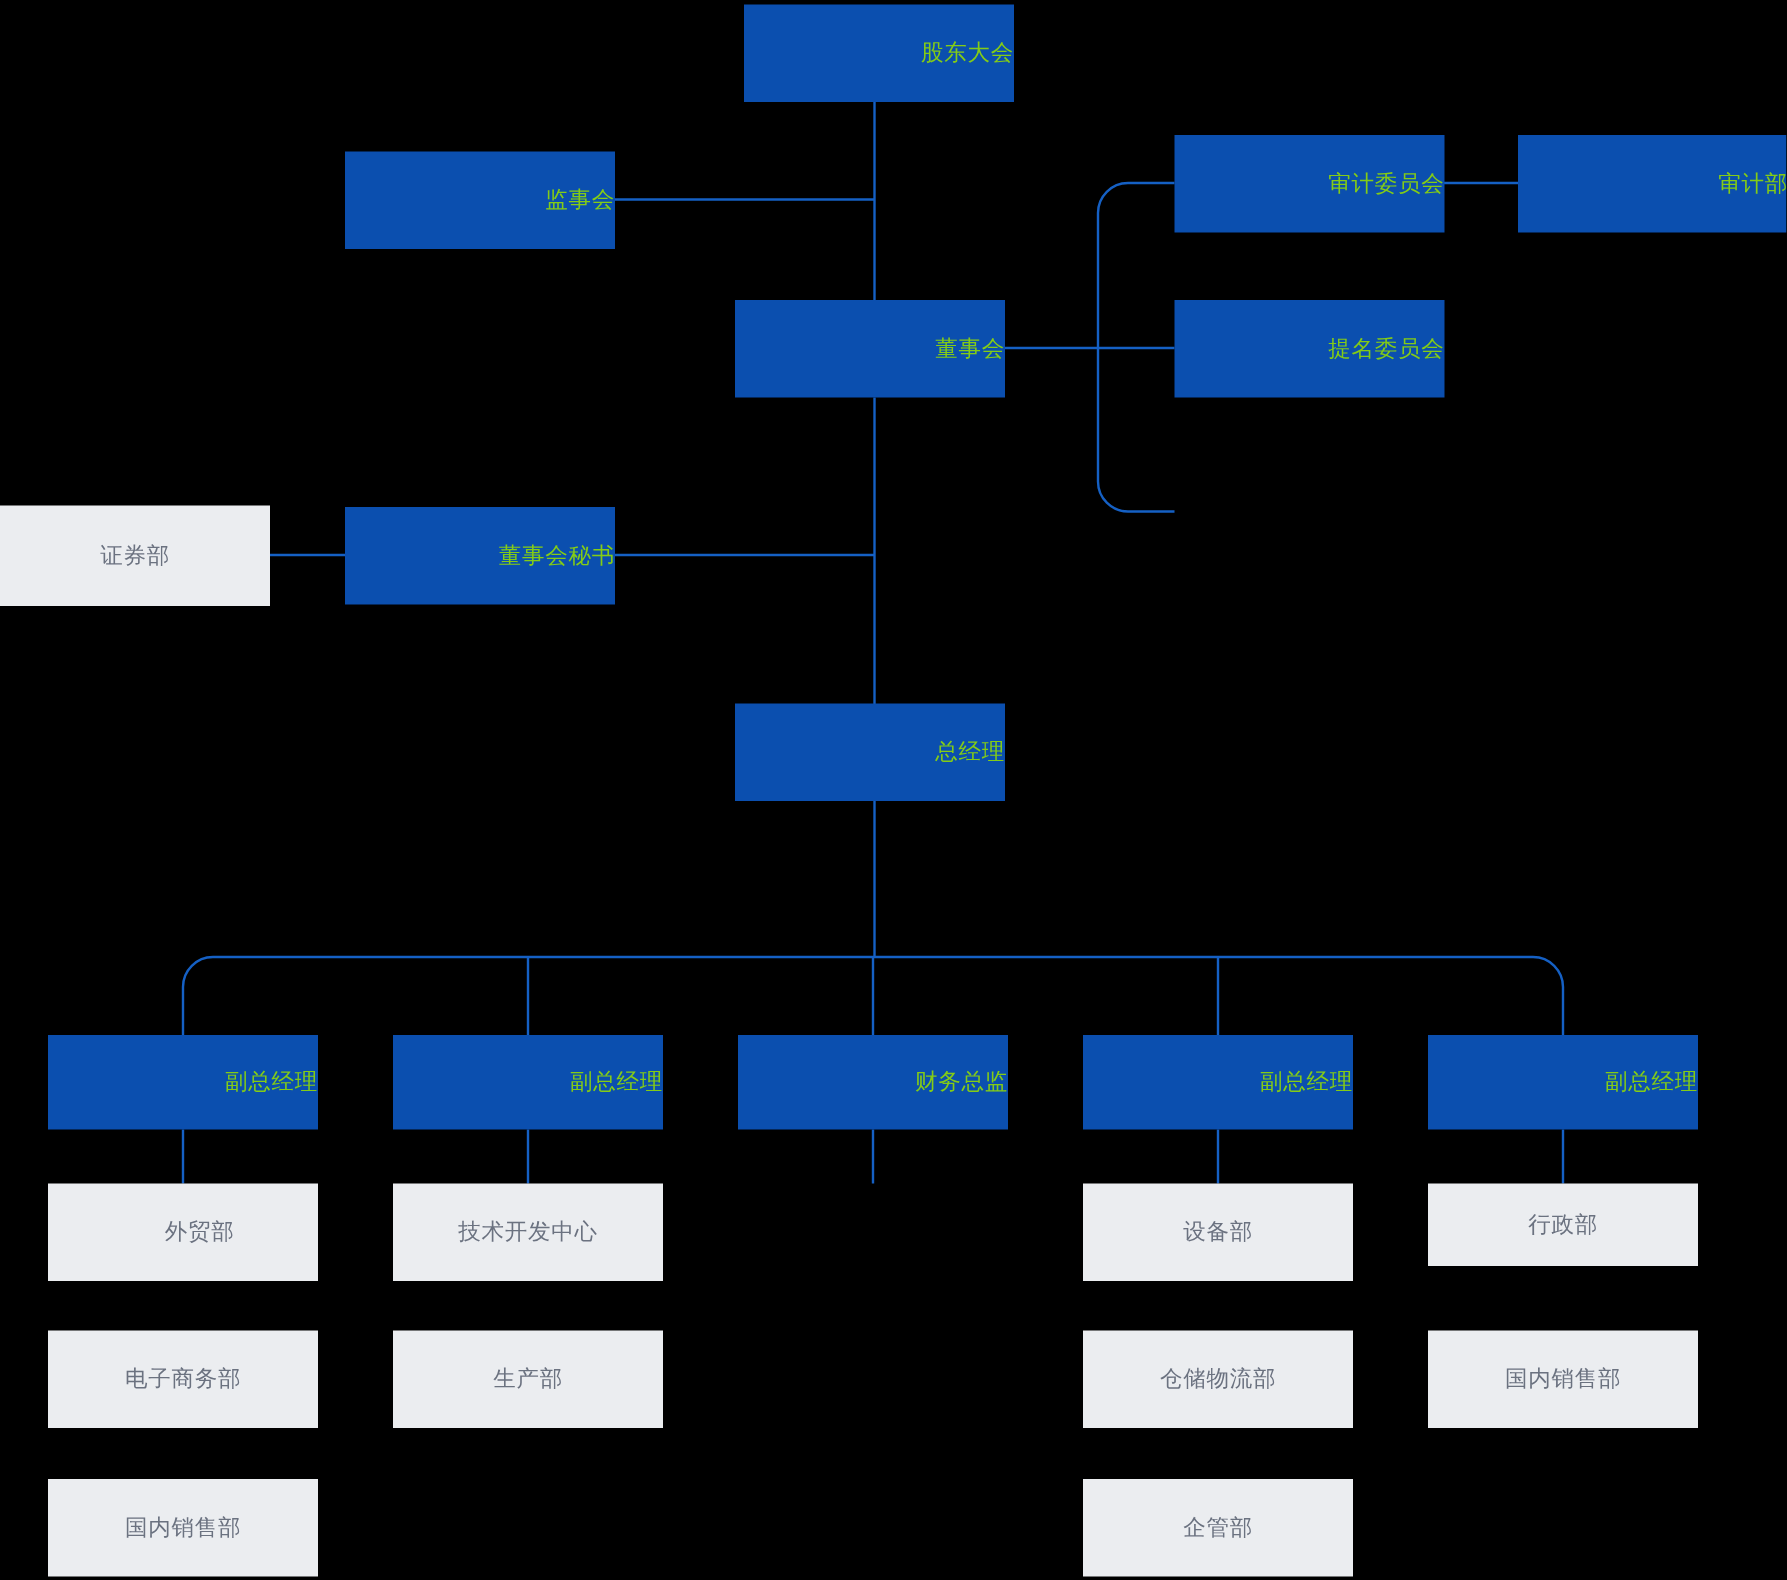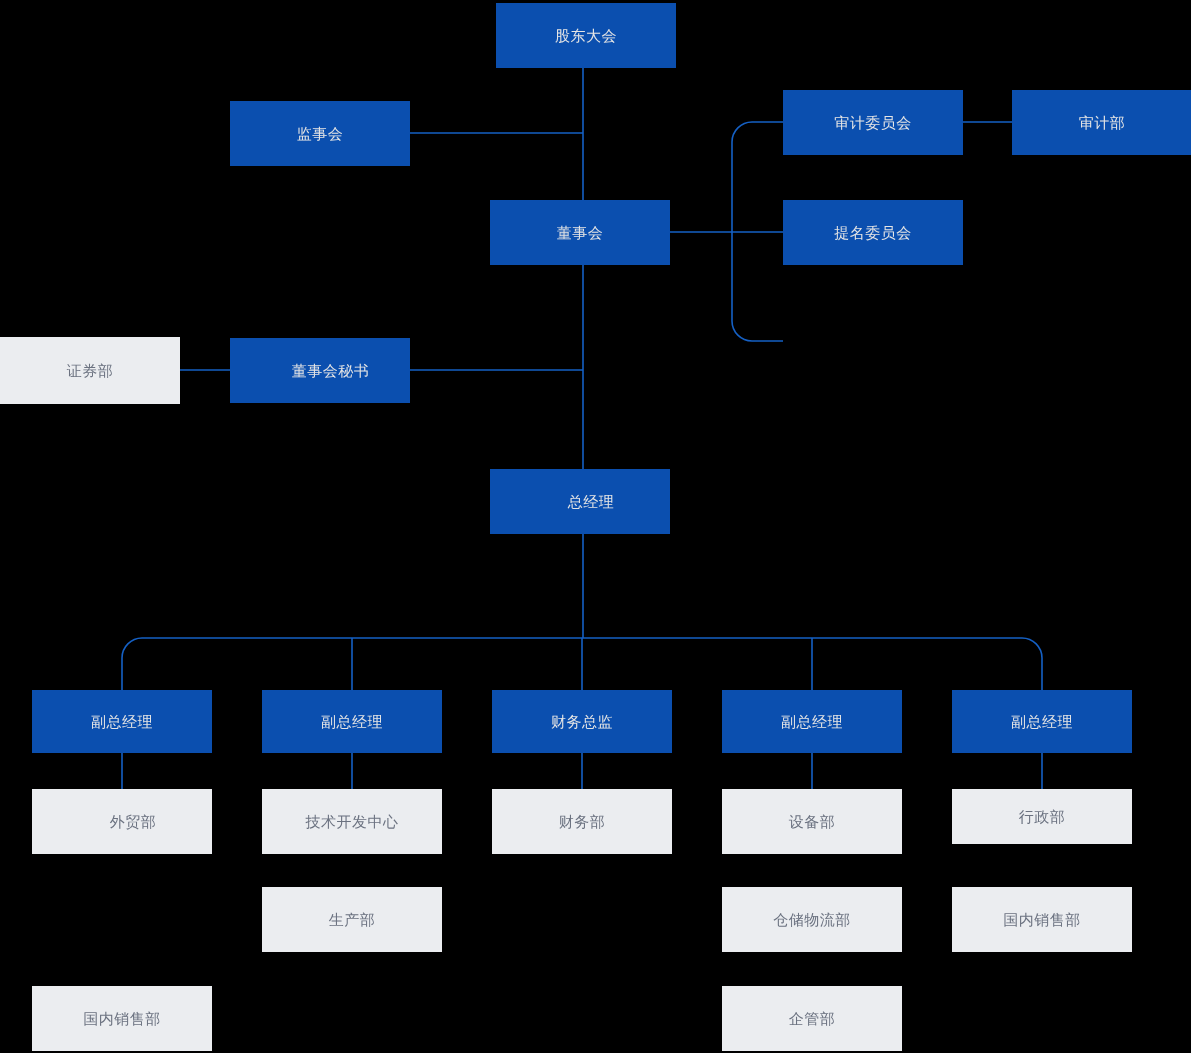--- a/index.html
+++ b/index.html
@@ -22,21 +22,22 @@
     justify-content: center;
     text-align: center;
     box-sizing: border-box;
     font-size: 15px;
     line-height: 1.3;
     letter-spacing: 0.5px;
     z-index: 3;
   }
   .node.primary {
     background: #0B4FAF;
-    color: #e5e5e5;
+    color: #84cc16;
+    justify-content: flex-end;
   }
   .node.secondary {
     background: #EBEDF0;
     color: #6B7280;
   }
   svg.links {
     position: absolute;
     left: 0;
     top: 0;
     width: 1191px;
@@ -133,30 +134,30 @@
   <div class="node primary" style="left:952px; top:690px; width:180px; height:63px;">
     <span>副总经理</span>
   </div>
 
   <div class="node secondary" style="left:32px; top:789px; width:180px; height:65px;padding-left:22px;">
     <span>外贸部</span>
   </div>
   <div class="node secondary" style="left:262px; top:789px; width:180px; height:65px;">
     <span>技术开发中心</span>
   </div>
-  <div class="node secondary" style="left:492px; top:789px; width:180px; height:65px;">
-    <span>财务部</span>
-  </div>
   <div class="node secondary" style="left:722px; top:789px; width:180px; height:65px;">
     <span>设备部</span>
   </div>
   <div class="node secondary" style="left:952px; top:789px; width:180px; height:55px;">
     <span>行政部</span>
   </div>
 
+  <div class="node secondary" style="left:32px; top:887px; width:180px; height:65px;">
+    <span>电子商务部</span>
+  </div>
   <div class="node secondary" style="left:262px; top:887px; width:180px; height:65px;">
     <span>生产部</span>
   </div>
   <div class="node secondary" style="left:722px; top:887px; width:180px; height:65px;">
     <span>仓储物流部</span>
   </div>
   <div class="node secondary" style="left:952px; top:887px; width:180px; height:65px;">
     <span>国内销售部</span>
   </div>
 

